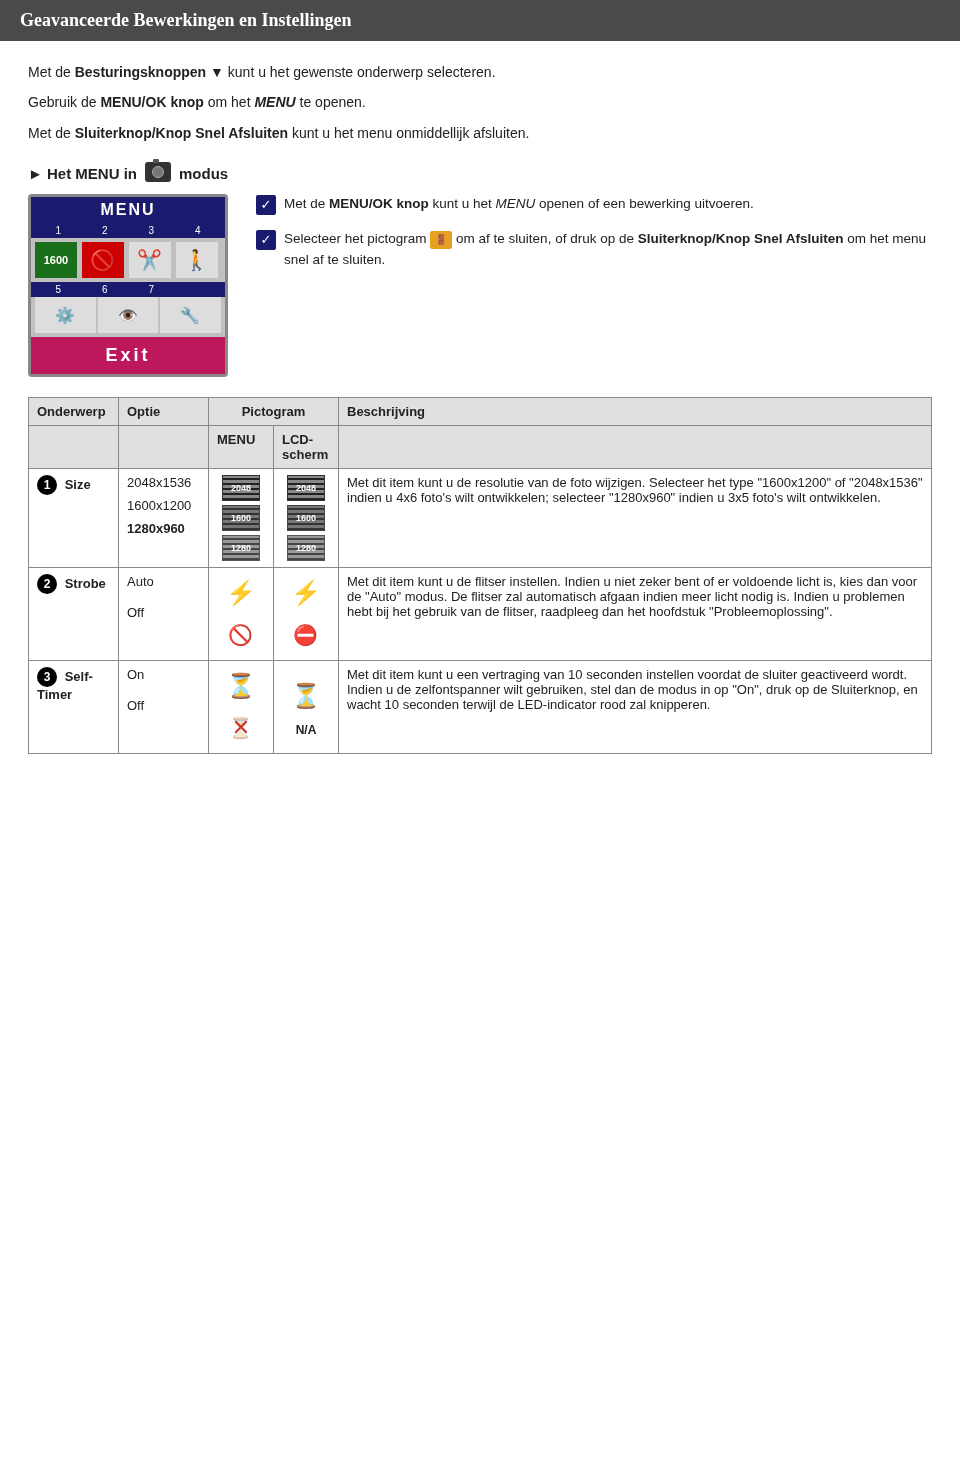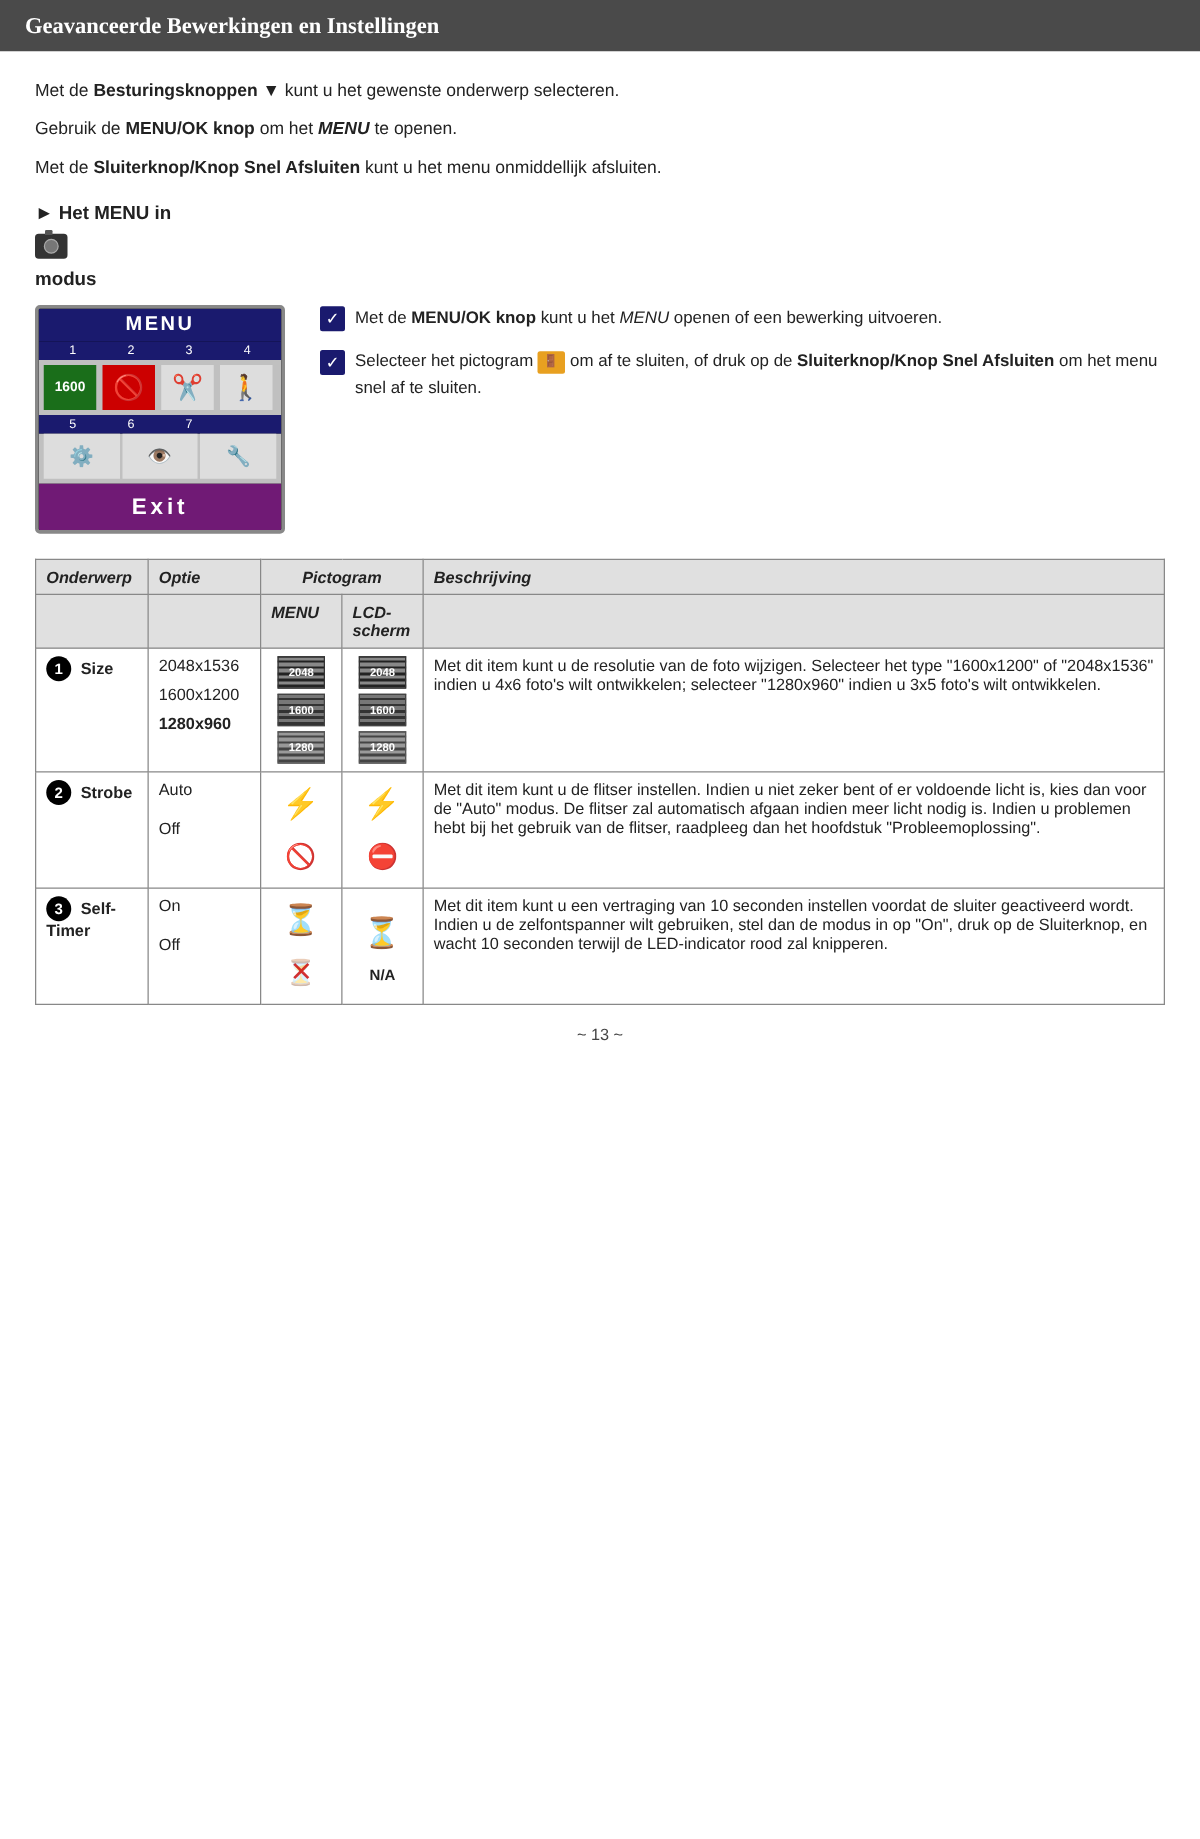--- a/index.html
+++ b/index.html
@@ -41,26 +41,25 @@
       font-weight: bold;
     }
 
     .intro-text i, .intro-text em {
       font-style: italic;
       font-weight: bold;
     }
 
     .menu-mode-label {
       display: flex;
-      align-items: flex-start;
+      align-items: flex-end;
       gap: 8px;
       margin: 18px 0 12px 0;
       font-size: 15px;
       font-weight: bold;
-      flex-direction: column;
     }
 
     .camera-icon-inline {
       display: inline-block;
       width: 26px;
       height: 20px;
       background: #333;
       border-radius: 3px;
       position: relative;
       vertical-align: middle;
@@ -167,21 +166,21 @@
     .lcd-bottom-cell {
       height: 36px;
       display: flex;
       align-items: center;
       justify-content: center;
       background: #ddd;
       font-size: 14px;
     }
 
     .lcd-exit-bar {
-      background: #701a75;
+      background: #be185d;
       color: #fff;
       text-align: center;
       font-size: 18px;
       font-weight: bold;
       padding: 8px 0;
       letter-spacing: 3px;
     }
 
     .menu-notes {
       flex: 1;
@@ -236,21 +235,20 @@
       border: 1px solid #888;
       padding: 6px 8px;
       vertical-align: top;
     }
 
     .main-table thead th {
       background: #e0e0e0;
       font-weight: bold;
       text-align: left;
       font-size: 13px;
-      font-style: italic;
     }
 
     .th-pictogram {
       text-align: center !important;
     }
 
     .sub-header-row th {
       background: #e8e8e8;
       font-size: 11px;
       text-align: center;
@@ -535,17 +533,14 @@
           </div>
         </td>
         <td>
           <span>Met dit item kunt u een vertraging van 10 seconden instellen voordat de sluiter geactiveerd wordt. Indien u de zelfontspanner wilt gebruiken, stel dan de modus in op "On", druk op de Sluiterknop, en wacht 10 seconden terwijl de LED-indicator rood zal knipperen.</span>
         </td>
       </tr>
 
     </tbody>
   </table>
 
-  <div class="page-footer">
-    <span>~ 13 ~</span>
-  </div>
 
 </div>
 
 </body></html>

